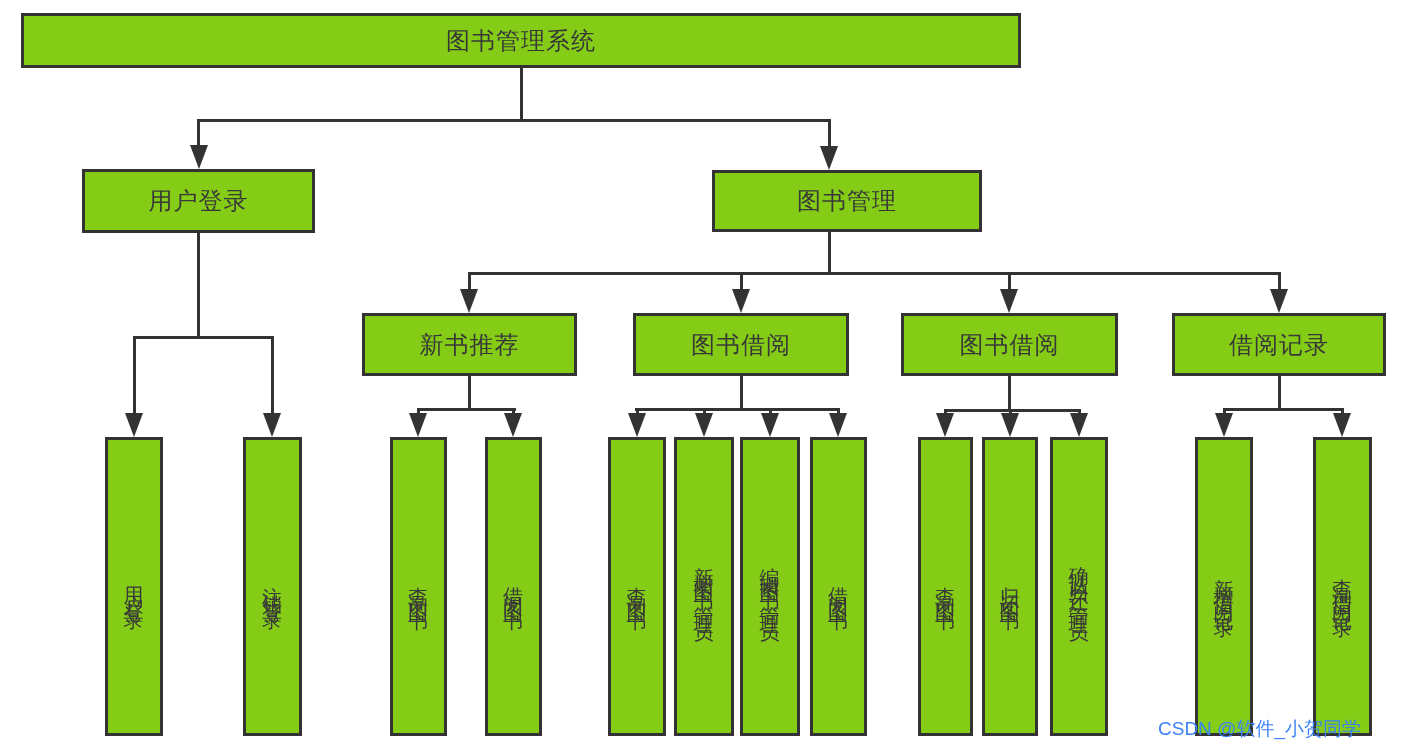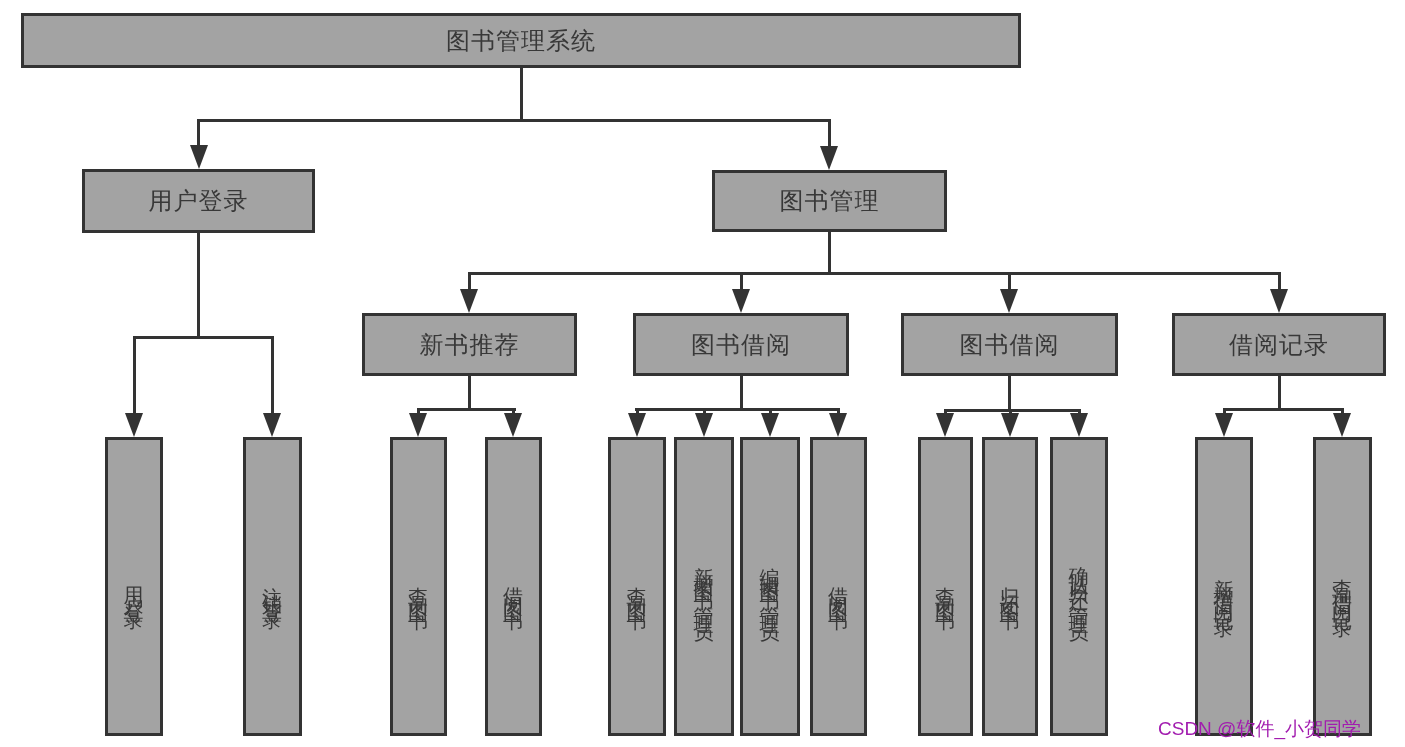--- a/index.html
+++ b/index.html
@@ -1,38 +1,38 @@
 <!DOCTYPE html>
 <html><head>
 <meta charset="utf-8">
 <style>
   html,body{margin:0;padding:0;background:#ffffff;}
   .canvas{
     position:relative;width:1405px;height:747px;background:#ffffff;
     font-family:"Liberation Sans", sans-serif;overflow:hidden;
   }
   .box{
-    position:absolute;box-sizing:border-box;background:#a3a3a3;
+    position:absolute;box-sizing:border-box;background:#84cc16;
     border:3px solid #333333;display:flex;align-items:center;justify-content:center;
   }
   .hlabel{
     font-size:24px;color:#383838;letter-spacing:1px;white-space:nowrap;
   }
   .vlabel{
     writing-mode:vertical-rl;text-orientation:mixed;
     font-size:20px;color:#383838;letter-spacing:8px;line-height:1;
   }
   .line{position:absolute;background:#333333;}
   .arrow{
     position:absolute;width:0;height:0;
     border-left:9px solid transparent;border-right:9px solid transparent;
     border-top:24px solid #333333;
   }
   .watermark{
-    position:absolute;left:1158px;top:716px;font-size:19px;color:#a21caf;
+    position:absolute;left:1158px;top:716px;font-size:19px;color:#3b82f6;
     white-space:nowrap;z-index:10;
   }
 </style>
 </head>
 <body>
 
 <div class="canvas">
 
   <div class="line" style="left:520px;top:68px;width:3px;height:53px"></div>
   <div class="line" style="left:197px;top:119px;width:634px;height:3px"></div>
@@ -93,21 +93,21 @@
   <div class="line" style="left:1341px;top:408px;width:3px;height:8px"></div>
   <div class="arrow" style="left:1333px;top:413px"></div>
 
   <div class="box h" style="left:21px;top:13px;width:1000px;height:55px">
     <span class="hlabel">图书管理系统</span>
   </div>
 
   <div class="box h" style="left:82px;top:169px;width:233px;height:64px">
     <span class="hlabel">用户登录</span>
   </div>
-  <div class="box h" style="left:712px;top:170px;width:235px;height:62px">
+  <div class="box h" style="left:712px;top:170px;width:270px;height:62px">
     <span class="hlabel">图书管理</span>
   </div>
 
   <div class="box h" style="left:633px;top:313px;width:216px;height:63px">
     <span class="hlabel">图书借阅</span>
   </div>
   <div class="box h" style="left:362px;top:313px;width:215px;height:63px">
     <span class="hlabel">新书推荐</span>
   </div>
   <div class="box h" style="left:901px;top:313px;width:217px;height:63px">

